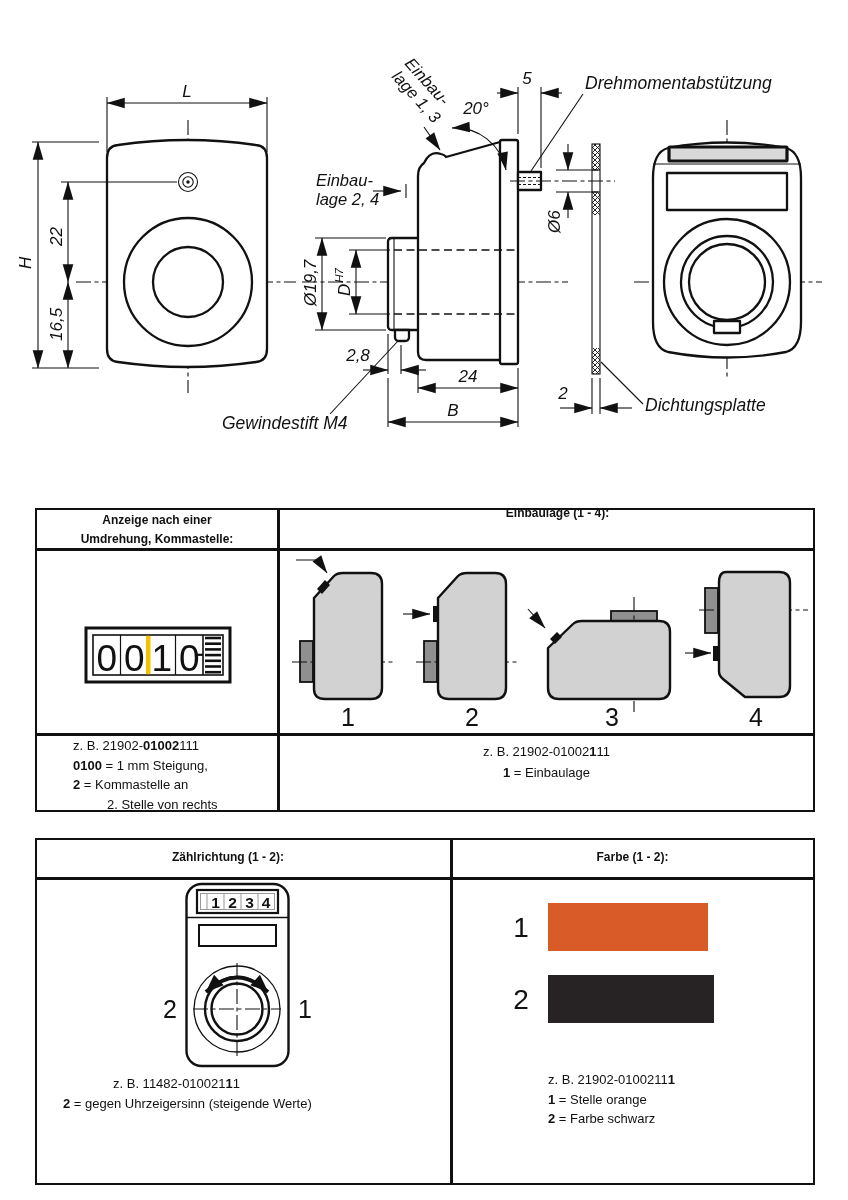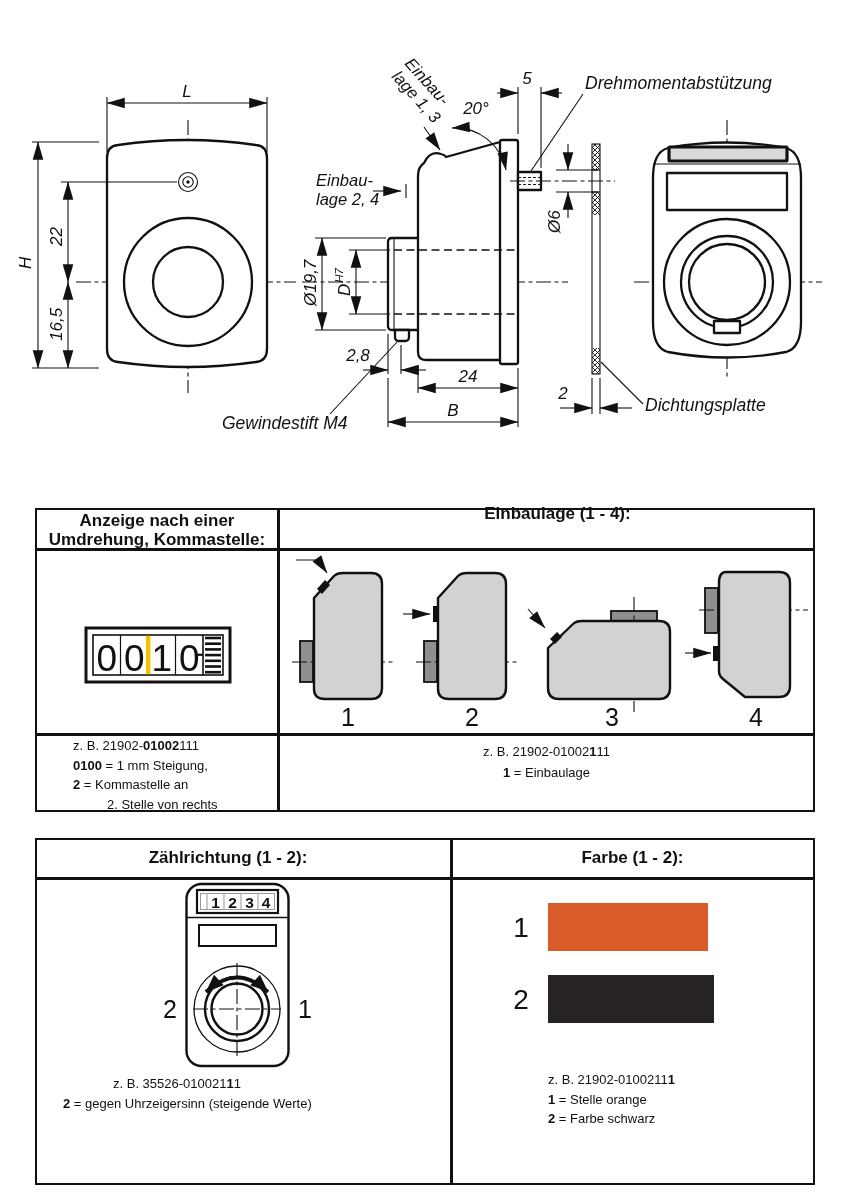--- a/index.html
+++ b/index.html
@@ -16,21 +16,21 @@
   .dim{font:italic 17px "Liberation Sans",sans-serif;fill:#111;}
   .dimm{text-anchor:middle;}
   .lbl{font:italic 17.5px "Liberation Sans",sans-serif;fill:#111;}
   .small-lbl{font:italic 16.5px "Liberation Sans",sans-serif;fill:#111;}
   .num{font:25px "Liberation Sans",sans-serif;fill:#111;text-anchor:middle;}
   .cdig{font:37px "Liberation Sans",sans-serif;fill:#111;text-anchor:middle;}
   .zdig{font:700 15.5px "Liberation Sans",sans-serif;fill:#111;text-anchor:middle;}
   
   .tbl{position:absolute;border:2.5px solid #111;box-sizing:border-box;background:#fff;}
   .dv{position:absolute;background:#111;}
-  .hdr{position:absolute;font-weight:700;font-size:17px;line-height:19px;text-align:center;}
+  .hdr{position:absolute;font-weight:700;font-size:12px;line-height:19px;text-align:center;}
   .cap{position:absolute;font-size:13px;line-height:19.5px;white-space:nowrap;}
   .cap .b, .b{font-weight:700;}
   .capc{text-align:center;}
 </style>
 </head>
 <body>
 
 <div class="page">
 
   <svg class="abs" style="left:0;top:0" width="848" height="470" viewBox="0 0 848 470">
@@ -292,21 +292,21 @@
   </svg>
 
   <svg style="left:505px;top:895px" width="215" height="140" viewBox="505 895 215 140">
     <rect x="548" y="903" width="160" height="48" fill="#d95c28"></rect>
     <rect x="548" y="975" width="166" height="48" fill="#272325"></rect>
     <text class="num" x="521" y="937" style="font-size:28px">1</text>
     <text class="num" x="521" y="1009" style="font-size:28px">2</text>
   </svg>
 
   <div class="cap abs" style="left:63px;top:1074px;">
-    <div style="padding-left:50px"><span>z. B. 35526-010021</span><span class="b">1</span><span>1</span></div>
+    <div style="padding-left:50px"><span>z. B. 11482-010021</span><span class="b">1</span><span>1</span></div>
     <div><span class="b">2</span><span> = gegen Uhrzeigersinn (steigende Werte)</span></div>
   </div>
   <div class="cap abs" style="left:548px;top:1070px;">
     <div><span>z. B. 21902-0100211</span><span class="b">1</span></div>
     <div><span class="b">1</span><span> = Stelle orange</span></div>
     <div><span class="b">2</span><span> = Farbe schwarz</span></div>
   </div>
 
 </div>
 

